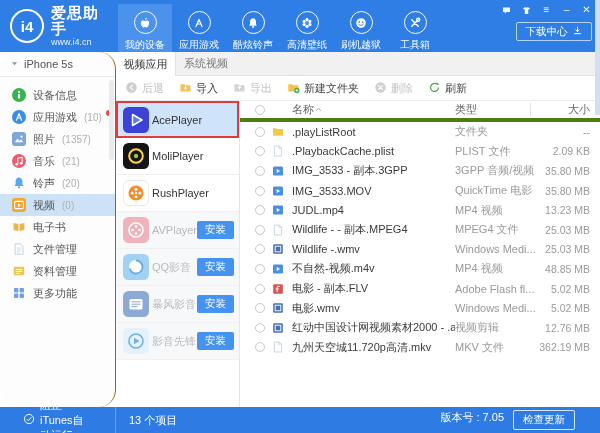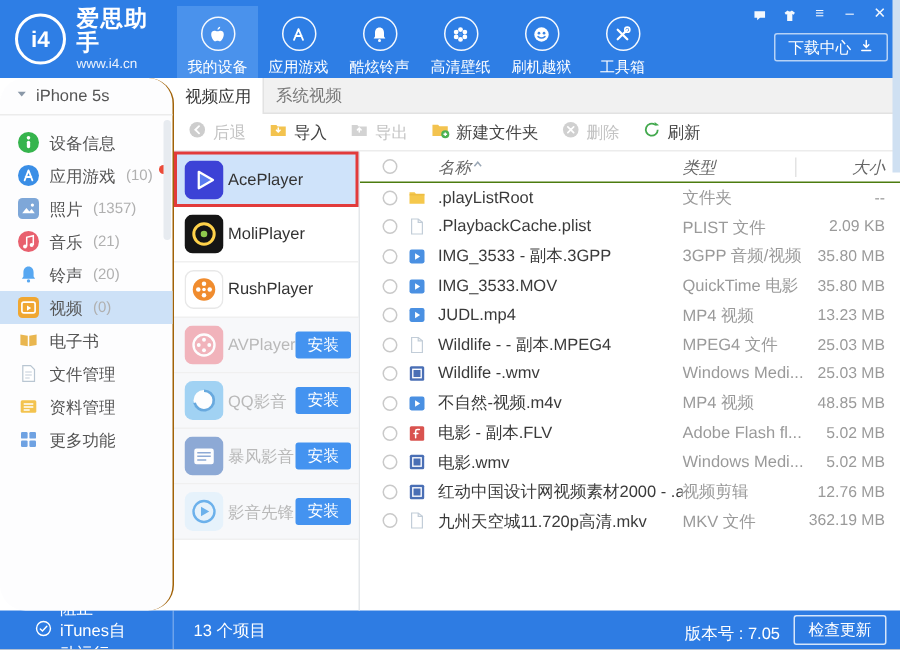--- a/index.html
+++ b/index.html
@@ -60,40 +60,40 @@
   .app-row.notinstalled{background:#f7f8fa;}
   .app-row.notinstalled .app-name{color:#b9b9b9;}
   .app-row.notinstalled .app-ico{opacity:.8;}
   .app-ico{width:26px;height:26px;flex:none;}
   .app-ico svg{width:26px;height:26px;display:block;}
   .app-name{color:#333;}
   .install-btn{position:absolute;right:5px;top:50%;transform:translateY(-50%);background:#4493f0;color:#fff;border:none;border-radius:2px;font-size:10.5px;padding:2px 8px;cursor:pointer;}
   .panel-scroll{position:absolute;right:0;top:0;width:5px;height:115px;background:#cfe0f2;}
 
   .filelist{flex:1;min-width:0;display:flex;flex-direction:column;}
-  .list-header{height:21px;flex:none;display:grid;grid-template-columns:8px 24px 20px 1fr 82px 53px 10px;align-items:center;border-bottom:1px solid #4d7c0f;color:#666;font-style:italic;}
+  .list-header{height:21px;flex:none;display:grid;grid-template-columns:8px 24px 20px 1fr 82px 53px 10px;align-items:center;border-bottom:4px solid #4d7c0f;color:#666;}
   .list-header .hname{display:flex;align-items:center;}
   .list-header .hname svg{width:9px;height:9px;margin-left:auto;margin-right:10px;}
   .htype{position:relative;}
   .htype::after{content:"";position:absolute;right:6px;top:1px;height:13px;border-left:1px solid #e3e3e3;}
   .hsize{text-align:right;}
   .file-row{height:19.6px;display:grid;grid-template-columns:8px 24px 20px 1fr 82px 53px 10px;align-items:center;cursor:default;}
   .chk{width:10px;height:10px;border:1px solid #c9c9c9;border-radius:50%;margin:0 auto;cursor:pointer;}
   .f-ico{width:12px;height:12px;}
   .f-ico svg{width:12px;height:12px;display:block;}
   .f-name{color:#3a3a3a;white-space:nowrap;overflow:hidden;}
   .f-type{color:#9a9a9a;white-space:nowrap;overflow:hidden;}
   .f-size{color:#9a9a9a;text-align:right;white-space:nowrap;font-size:10.5px;}
 
   
   .statusbar{height:26px;background:#2e7ce3;color:#fff;display:flex;align-items:center;flex:none;}
   .sb-toggle{height:100%;display:flex;align-items:center;gap:5px;padding:0 23px;border-right:1px solid rgba(255,255,255,.3);width:116px;cursor:pointer;}
   .sb-toggle svg{width:12px;height:12px;flex:none;}
   .sb-count{margin-left:13px;}
-  .sb-right{margin-left:auto;display:flex;align-items:flex-end;gap:9px;padding-right:9px;}
+  .sb-right{margin-left:auto;display:flex;align-items:flex-start;gap:9px;padding-right:25px;}
   .update-btn{border:1px solid rgba(255,255,255,.8);background:transparent;color:#fff;font-size:10.5px;padding:2px 9px;border-radius:2px;cursor:pointer;}
 </style>
 </head>
 <body>
 
 <div class="app">
 
   <div class="header">
     <div class="logo">
       <div class="logo-circle">i4</div>

